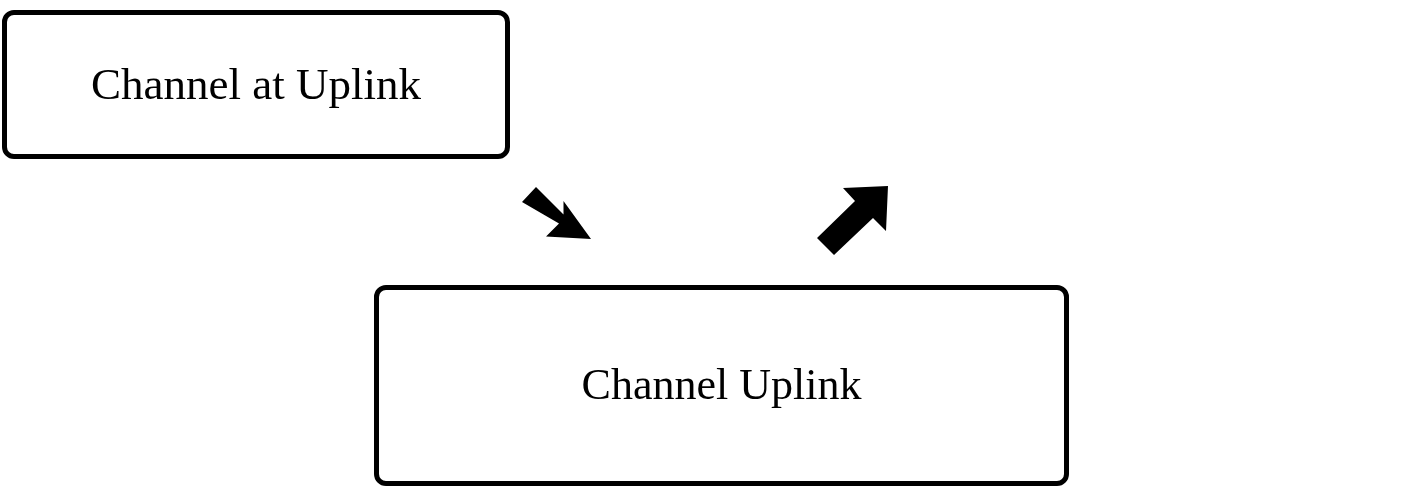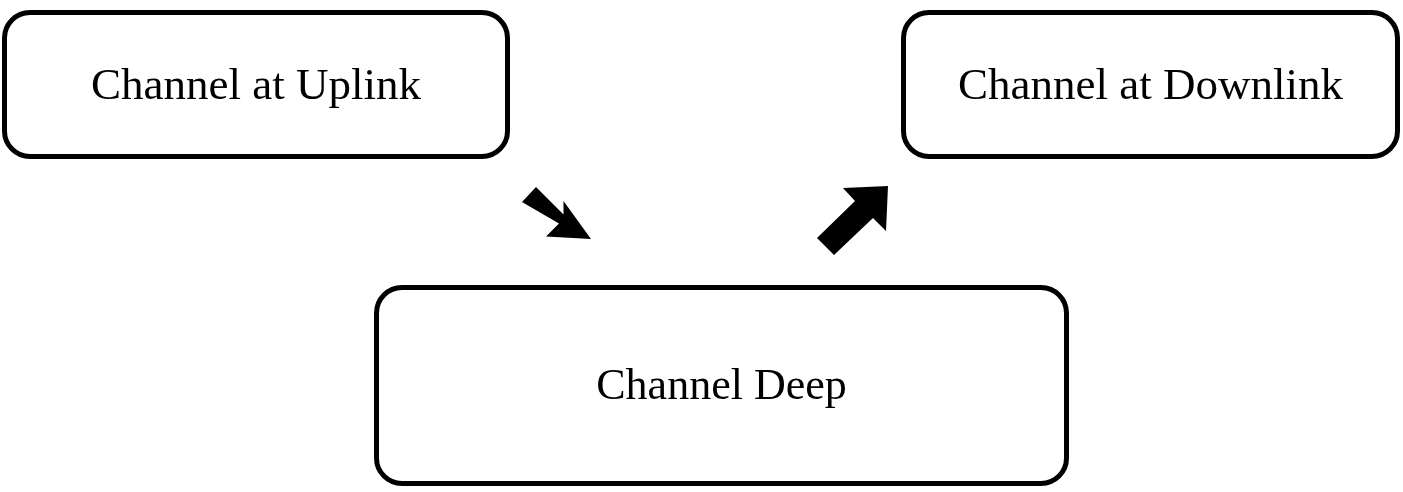--- a/index.html
+++ b/index.html
@@ -16,21 +16,21 @@
     overflow: hidden;
     font-family: "Liberation Serif", "DejaVu Serif", serif;
     color: #000000;
   }
 
   
   .node {
     position: absolute;
     box-sizing: border-box;
     border: 5px solid #000000;
-    border-radius: 28px;
+    border-radius: 12px;
     background: #ffffff;
     display: flex;
     align-items: center;
     justify-content: center;
     text-align: center;
     line-height: 1.22;
     color: #000000;
   }
 
   .node-label {
@@ -92,26 +92,23 @@
 </style>
 </head>
 <body>
 
 <div id="canvas">
 
   <div class="node" id="node-uplink">
     <span class="node-label">Channel at Uplink</span>
   </div>
 
-  <div class="node" id="node-downlink">
-    <span class="node-label">Channel at Downlink</span>
-  </div>
 
   <div class="node" id="node-model">
-    <span class="node-label">Channel Deep</span>
+    <span class="node-label">Channel Uplink</span>
   </div>
 
   <div class="arrow" id="arrow-uplink-to-model">
     <svg viewBox="0 0 78 74" width="78" height="74">
       <polygon points="18,2 45.5,29.5 45.5,16 73,54 28,51.5 41,38.5 4,17" fill="#000000"></polygon>
     </svg>
   </div>
 
   <div class="arrow" id="arrow-model-to-downlink">
     <svg viewBox="0 0 78 74" width="78" height="74">

